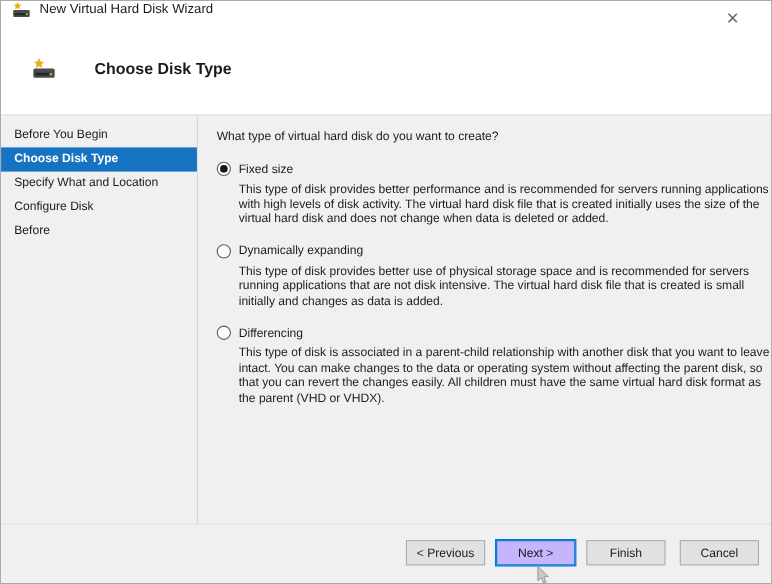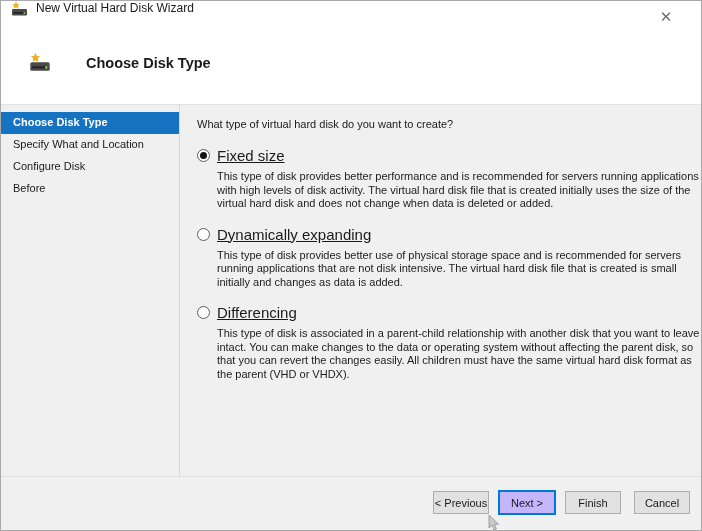--- a/index.html
+++ b/index.html
@@ -48,34 +48,34 @@
   .question { font-size: 11px; color: #1a1a1a; margin-bottom: 17px; }
   .opt-row { display: flex; align-items: center; margin-bottom: 6px; }
   .radio {
     width: 13px; height: 13px; border: 1px solid #5f5f5f; border-radius: 50%;
     background: #fdfdfd; margin-right: 7px; position: relative; flex: 0 0 auto;
   }
   .radio.checked::after {
     content: ""; position: absolute; left: 2px; top: 2px; width: 7px; height: 7px;
     border-radius: 50%; background: #151515;
   }
-  .opt-label { font-size: 15px; color: #1a1a1a; text-decoration: underline; }
+  .opt-label { font-size: 11px; color: #1a1a1a; }
   .opt-desc {
     margin: 0 0 15px 20px; width: 493px;
     font-size: 11px; line-height: 13.5px; color: #1c1c1c;
   }
   
   .footer {
     position: absolute; left: 0; right: 0; bottom: 0; height: 54px;
     background: #f0f0f0; border-top: 1px solid #dfdfdf;
     display: flex; justify-content: flex-end; align-items: flex-start;
     padding: 14px 11px 0 0;
   }
   .btn {
-    width: 56px; height: 23px; margin-left: 10px;
+    width: 72px; height: 23px; margin-left: 10px;
     background: #e1e1e1; border: 1px solid #adadad;
     font-family: "Liberation Sans", sans-serif; font-size: 11px; color: #1a1a1a;
     cursor: default;
   }
   .btn.focused { border: 1px solid #0078d7; box-shadow: 0 0 0 1px #0078d7; background: #c4b5fd; }
   .btn.cancel-gap { margin-left: 13px; }
   .cursor-arrow {
     position: absolute; left: 487px; top: 514px; width: 12px; height: 17px; pointer-events: none;
   }
 </style>
@@ -101,20 +101,21 @@
       <rect x="2.3" y="11" width="12.4" height="1.8" rx="0.9" fill="#262626"></rect>
       <circle cx="13.4" cy="11.9" r="1" fill="#7ac943"></circle>
       <polygon points="5,0.6 6.1,3 8.6,3.3 6.8,5 7.2,7.5 5,6.3 2.8,7.5 3.2,5 1.4,3.3 3.9,3" fill="#f0ad1d"></polygon>
     </svg>
     <span class="hdr-title">Choose Disk Type</span>
   </div>
 
   <div class="body">
 
     <div class="sidebar">
+      <div class="side-item">Before You Begin</div>
       <div class="side-item selected">Choose Disk Type</div>
       <div class="side-item">Specify What and Location</div>
       <div class="side-item">Configure Disk</div>
       <div class="side-item">Before</div>
     </div>
 
     <div class="content">
       <div class="question">What type of virtual hard disk do you want to create?</div>
 
       <div class="opt-row">

